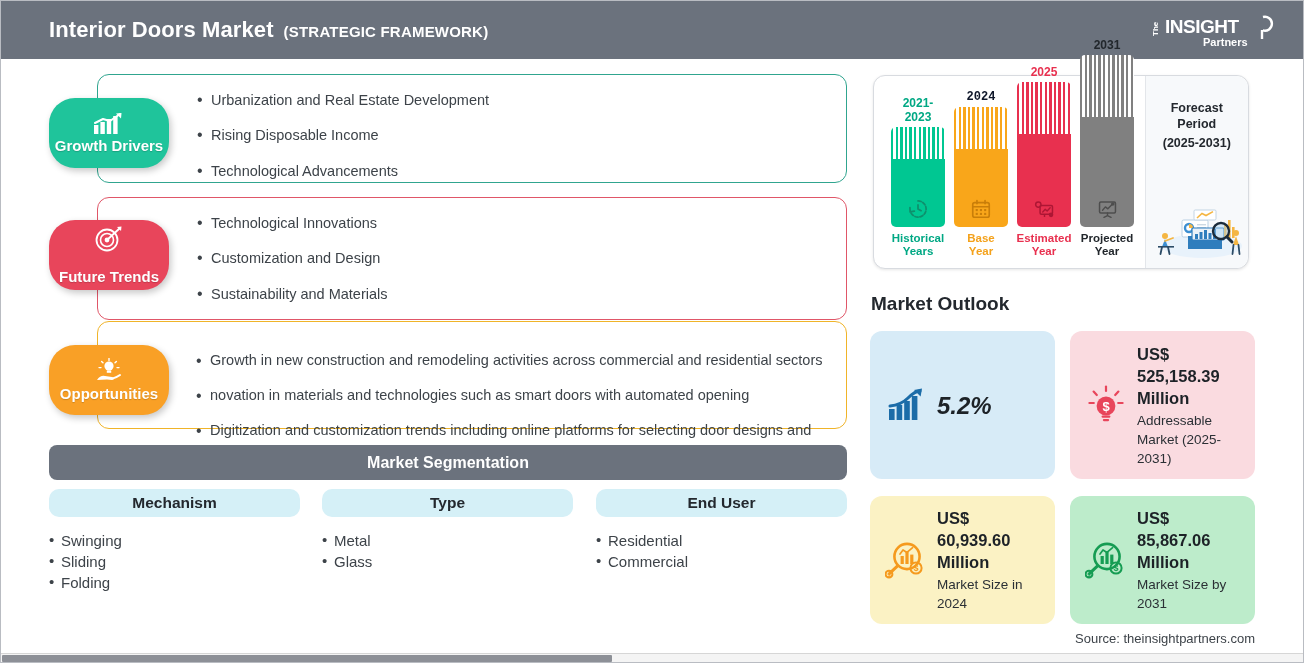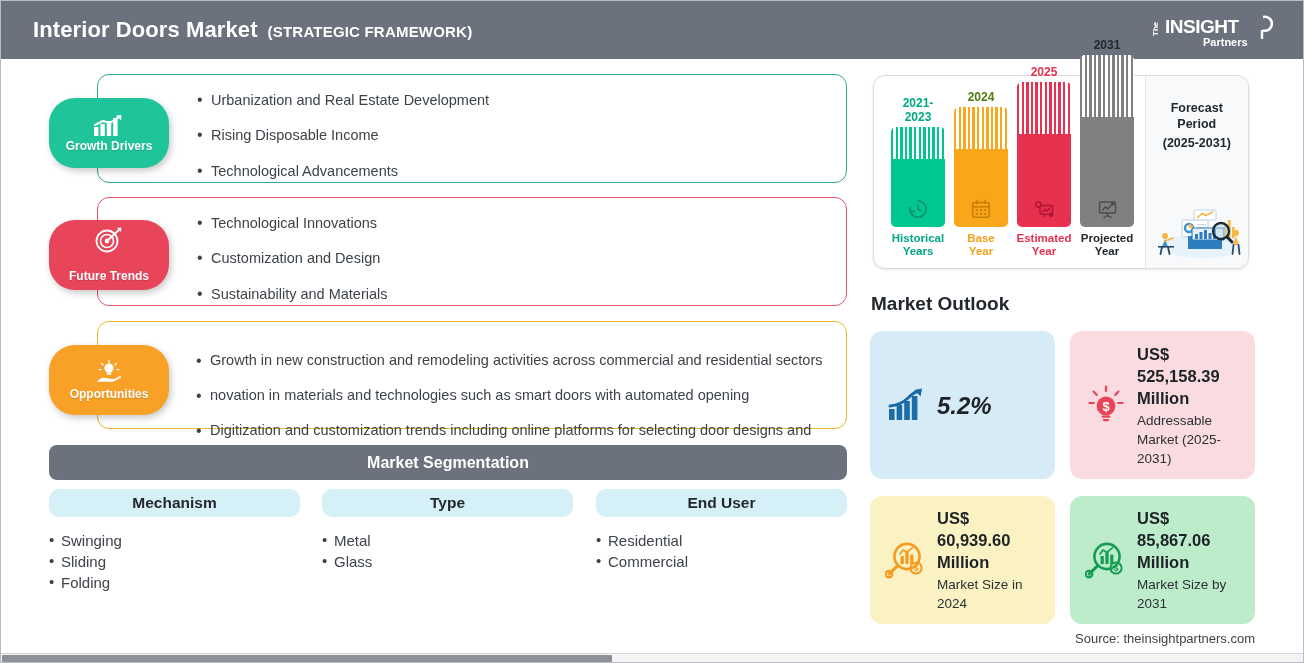--- a/index.html
+++ b/index.html
@@ -17,34 +17,34 @@
     overflow: hidden;
   }
 
   
   #header {
     position: absolute; left: 0; top: 0;
     width: 1304px; height: 58px;
     background: #6b727d;
     display: flex; align-items: center;
   }
-  #header-title-wrap { margin-left: 32px; display: flex; align-items: baseline; gap: 10px; }
+  #header-title-wrap { margin-left: 48px; display: flex; align-items: baseline; gap: 10px; }
   .h-title { color: #ffffff; font-size: 22px; font-weight: bold; letter-spacing: .1px; }
   .h-sub { color: #ffffff; font-size: 15px; font-weight: bold; letter-spacing: .2px; }
   #logo { position: absolute; right: 26px; top: 10px; width: 128px; height: 40px; }
 
   
   .panel {
     position: absolute;
     background: #ffffff;
     border-radius: 12px;
     border: 1.3px solid #2fb59a;
   }
   #panel-drivers { left: 96px; top: 73px; width: 750px; height: 109px; border-color: #30a58f; }
-  #panel-trends  { left: 96px; top: 196px; width: 750px; height: 109px; border-color: #e05668; }
+  #panel-trends  { left: 96px; top: 196px; width: 750px; height: 123px; border-color: #e05668; }
   #panel-opps    { left: 96px; top: 320px; width: 750px; height: 108px; border-color: #f0b429; }
 
   .bullets { position: absolute; left: 0; top: 0; padding: 14px 18px 0 99px; width: 100%; }
   .bullet {
     position: relative;
     color: #3d4349; font-size: 14.5px; line-height: 1.55;
     padding-left: 14px; margin-bottom: 13px;
   }
   .bullet:before {
     content: "\2022"; position: absolute; left: 0; top: -1px;
@@ -55,21 +55,21 @@
   
   .badge {
     position: absolute;
     width: 120px; height: 70px;
     border-radius: 26px;
     display: flex; flex-direction: column;
     align-items: center; justify-content: center;
     box-shadow: 2px 3px 7px rgba(0,0,0,.22);
     color: #fff;
   }
-  .badge-label { font-size: 12px; font-weight: bold; margin-top: 1px; text-shadow: 0 1px 1px rgba(0,0,0,.18); }
+  .badge-label { font-size: 15px; font-weight: bold; margin-top: 1px; text-shadow: 0 1px 1px rgba(0,0,0,.18); }
   #badge-drivers { left: 48px; top: 97px; background: #1fc49b; }
   #badge-trends  { left: 48px; top: 219px; background: #e8455b; gap: 15px; }
   #badge-opps    { left: 48px; top: 344px; background: #f9a026; }
   .badge svg { display: block; }
 
   
   #seg-bar {
     position: absolute; left: 48px; top: 444px;
     width: 798px; height: 35px;
     background: #6b727d; border-radius: 8px;
@@ -287,21 +287,21 @@
               <path d="M12 3.2 a8.8 8.8 0 1 1 -8.3 11.6" fill="none" stroke="#0e8f6c" stroke-width="1.9" stroke-linecap="round" stroke-dasharray="3.5 2"></path>
               <path d="M3.2 10.4 L3.4 15.2 L8 14.4" fill="none" stroke="#0e8f6c" stroke-width="1.9" stroke-linecap="round" stroke-linejoin="round"></path>
               <path d="M12 7.6 L12 12 L15.4 13.8" fill="none" stroke="#0e8f6c" stroke-width="1.9" stroke-linecap="round"></path>
             </svg>
           </div>
         </div>
         <div class="tl-caption" style="color:#00a884;">Historical<br>Years</div>
       </div>
 
       <div class="tl-col" id="tl-1">
-        <div class="tl-year" style="color:#4d7c0f;">2024</div>
+        <div class="tl-year" style="color:#0f172a;font-family:Liberation Mono, monospace;">2024</div>
         <div class="tl-bar" style="height:120px;">
           <div class="tl-stripe" style="height:42px;background:repeating-linear-gradient(90deg,#f9a61a 0 2.4px,#ffffff 2.4px 4.6px);"></div>
           <div class="tl-solid" style="height:78px;background:#f9a61a;">
             <svg width="22" height="22" viewBox="0 0 24 24">
               <rect x="3" y="5" width="18" height="16" rx="2.2" fill="none" stroke="#c97e09" stroke-width="1.8"></rect>
               <path d="M3 9.6 H21" stroke="#c97e09" stroke-width="1.6"></path>
               <path d="M7.6 2.8 V6.2 M16.4 2.8 V6.2" stroke="#c97e09" stroke-width="1.8" stroke-linecap="round"></path>
               <g fill="#c97e09">
                 <rect x="6.2" y="12" width="2.3" height="2.3"></rect>
                   <rect x="10.8" y="12" width="2.3" height="2.3"></rect>

